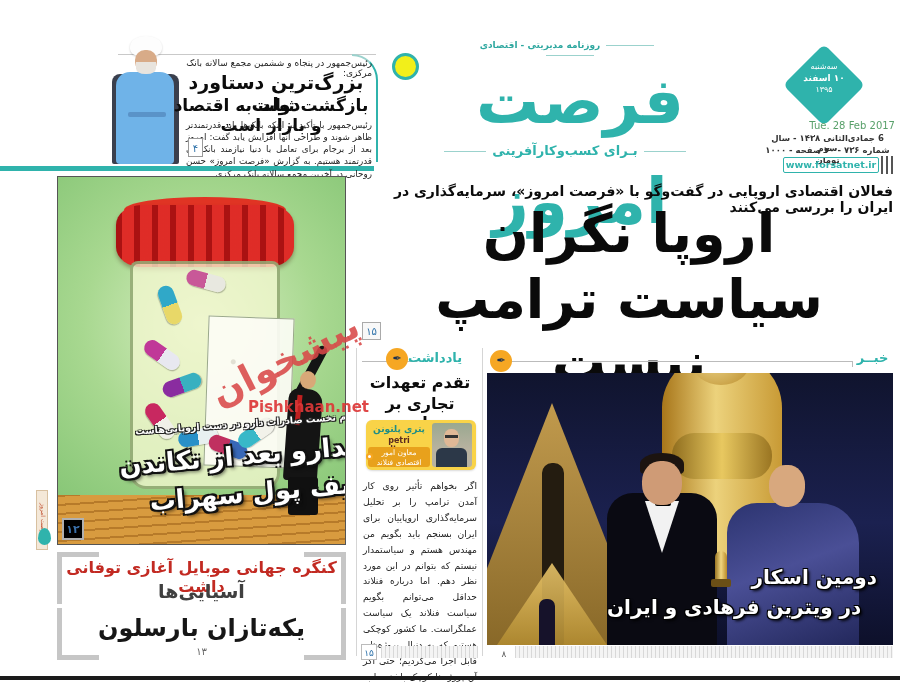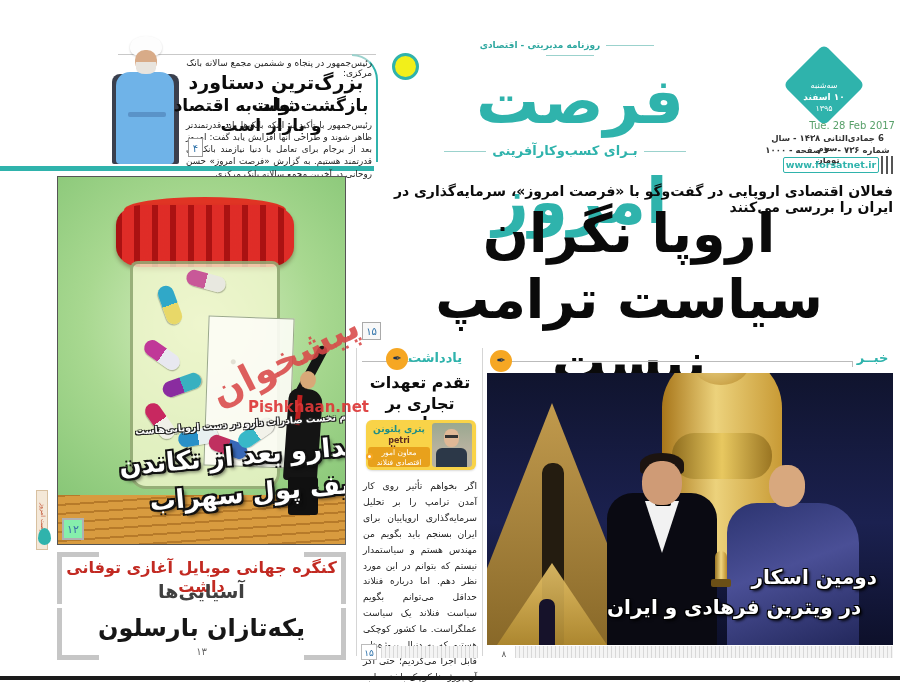--- a/index.html
+++ b/index.html
@@ -13,21 +13,21 @@
   .type-line{left:455px;top:40px;width:230px;text-align:center;font-size:9px;color:#2fa8a0;font-weight:bold;}
   .type-line .rule{display:inline-block;width:48px;height:1px;background:#9bd2cd;vertical-align:middle;margin:0 6px;}
   .logo-circle{left:392px;top:53px;width:27px;height:27px;border-radius:50%;background:#f2ef1a;border:3px solid #2fb3ac;}
   .logo-text{left:380px;top:52px;width:400px;text-align:center;font-size:63px;font-weight:bold;color:#2fb3ac;
              letter-spacing:-3px;line-height:100px;}
   .tagline{left:430px;top:143px;width:270px;text-align:center;font-size:13px;font-weight:bold;color:#2fb3ac;}
   .tagline .rule{display:inline-block;width:42px;height:1px;background:#9bd2cd;vertical-align:middle;margin:0 6px;}
 
   .diamond{left:795px;top:56px;width:58px;height:58px;background:#2fb3ac;transform:rotate(45deg);border-radius:6px;}
   .diamond-inner{left:788px;top:62px;width:72px;text-align:center;color:#fff;}
-  .diamond-inner .d1{font-size:8px;margin-top:19px;}
+  .diamond-inner .d1{font-size:8px;}
   .diamond-inner .d2{font-size:9px;font-weight:bold;margin-top:2px;}
   .diamond-inner .d3{font-size:8px;margin-top:2px;}
   .date-en{left:770px;top:120px;width:125px;text-align:right;font-size:10px;font-weight:normal;color:#58a06a;}
   .date-hijri{left:760px;top:133px;width:135px;text-align:center;font-size:8.5px;color:#333;font-weight:bold;}
   .issue-line{left:760px;top:145px;width:135px;text-align:center;font-size:8.5px;color:#333;font-weight:bold;}
   .website-box{left:783px;top:157px;width:96px;height:16px;border:1px solid #2fb3ac;border-radius:2px;
                text-align:center;font-size:9.5px;font-weight:bold;color:#2fb3ac;line-height:14px;}
   .website-bars{left:881px;top:156px;width:12px;height:18px;
                 background:repeating-linear-gradient(90deg,#555 0 2px,#fff 2px 5px);}
 
@@ -148,22 +148,22 @@
   .il-man-arm{left:248px;top:166px;width:10px;height:58px;background:#141414;border-radius:5px;transform:rotate(28deg);}
   .il-man-head{left:242px;top:194px;width:16px;height:18px;background:#d8a878;border-radius:50%;}
   .il-man-tie{left:238px;top:218px;width:5px;height:30px;background:#c02020;transform:rotate(6deg);}
   .il-man-legs{left:230px;top:300px;width:30px;height:38px;background:#101010;border-radius:3px;}
   .il-kicker{left:60px;top:240px;width:280px;text-align:center;font-size:9.5px;font-weight:bold;color:#fff;
      transform:rotate(-4deg);text-shadow:1px 1px 0 #222,-1px -1px 0 #222,1px -1px 0 #222,-1px 1px 0 #222;}
   .il-h1{left:40px;top:262px;width:320px;text-align:center;font-size:26px;font-weight:bold;color:#fff;transform:rotate(-5deg);
      text-shadow:2px 2px 0 #111,-2px 2px 0 #111,2px -2px 0 #111,-2px -2px 0 #111,3px 3px 4px rgba(0,0,0,.6);}
   .il-h2{left:40px;top:300px;width:320px;text-align:center;font-size:26px;font-weight:bold;color:#fff;transform:rotate(-5deg);
      text-shadow:2px 2px 0 #111,-2px 2px 0 #111,2px -2px 0 #111,-2px -2px 0 #111,3px 3px 4px rgba(0,0,0,.6);}
-  .il-pagebox{left:62px;top:518px;width:22px;height:22px;border:2px solid #b0b0b0;background:#86efac;
-              text-align:center;font-size:11px;font-weight:normal;color:#3a6fa8;line-height:20px;}
+  .il-pagebox{left:62px;top:518px;width:22px;height:22px;border:2px solid #b0b0b0;background:#000000;
+              text-align:center;font-size:11px;font-weight:bold;color:#3a6fa8;line-height:20px;}
   .il-credit{left:36px;top:490px;width:12px;height:60px;font-size:6px;color:#c05030;writing-mode:vertical-rl;text-align:center;
              background:#f4e8d8;border:1px solid #d8c0a0;}
   .teal-drop{left:38px;top:528px;width:13px;height:17px;background:#2fb3ac;border-radius:50% 50% 50% 50%/60% 60% 40% 40%;}
 
   
   .wm-fa{left:200px;top:338px;width:170px;text-align:center;font-size:37px;font-weight:bold;color:rgba(216,72,72,.88);
          transform:rotate(-27deg);}
   .wm-en{left:248px;top:398px;width:120px;font-size:15px;font-weight:bold;color:rgba(220,55,55,.92);letter-spacing:0;}
 
   

